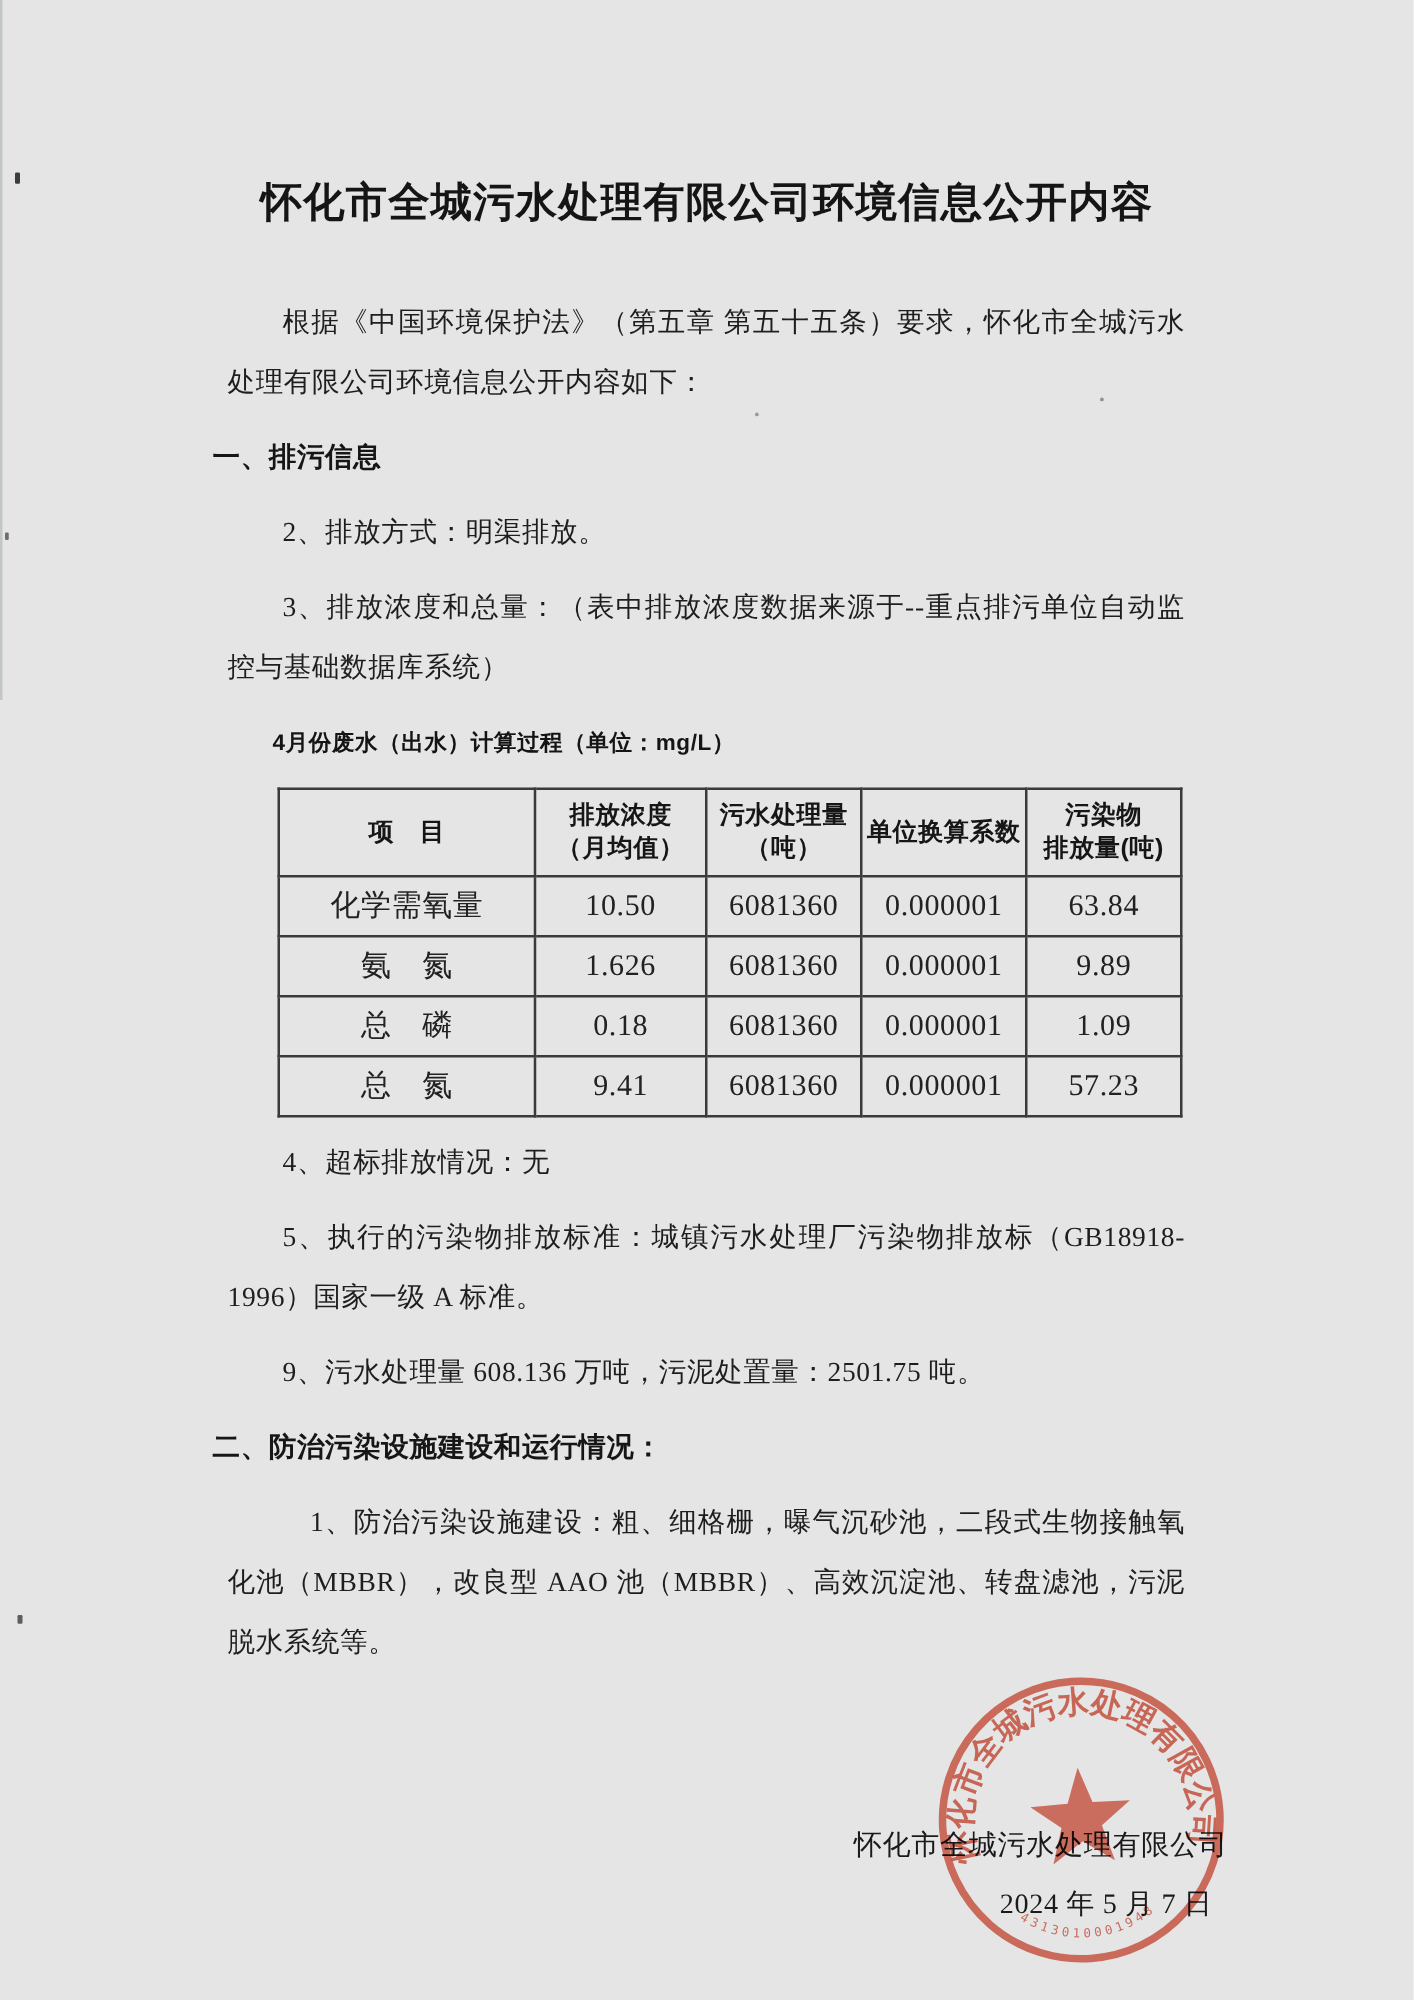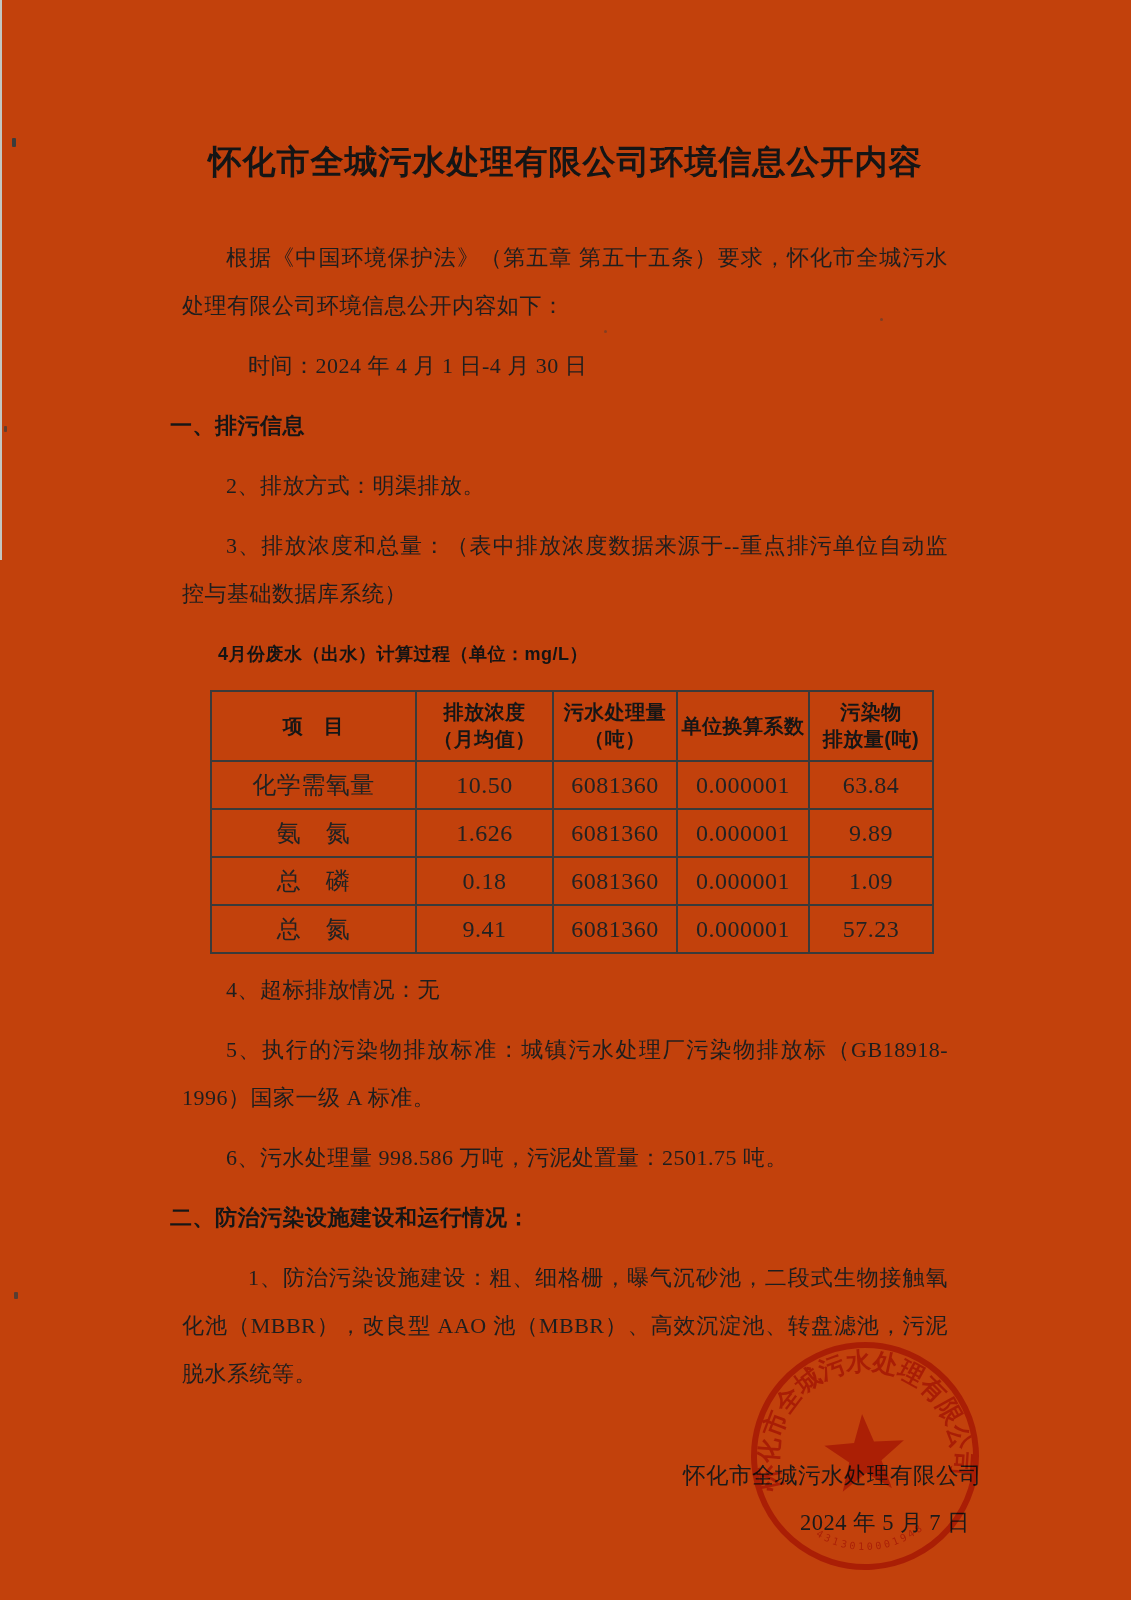--- a/index.html
+++ b/index.html
@@ -2,21 +2,21 @@
 <html><head>
 <meta charset="utf-8">
 <style>
   html,body{margin:0;padding:0;}
   body{
     width:1131px;height:1600px;position:relative;overflow:hidden;
     background:#ffffff;
     font-family:"Liberation Serif","DejaVu Serif",serif;
     color:#1e1e1e;
   }
-  .page{position:absolute;inset:0;background:#c2410c;}
+  .page{position:absolute;inset:0;background:#e5e5e5;}
   
   .edge-line{position:absolute;left:0;top:0;width:2px;height:560px;background:#c3c7c3;}
   .speck{position:absolute;background:#3c3c3c;border-radius:1px;}
   .speck.s1{left:12px;top:138px;width:4px;height:9px;}
   .speck.s2{left:4px;top:426px;width:3px;height:6px;opacity:.7;}
   .speck.s3{left:14px;top:1292px;width:4px;height:7px;opacity:.8;}
   .speck.s4{left:880px;top:318px;width:3px;height:3px;opacity:.5;border-radius:50%;}
   .speck.s5{left:604px;top:330px;width:3px;height:3px;opacity:.45;border-radius:50%;}
 
   .doc-title{
@@ -38,21 +38,21 @@
     font-family:"Liberation Sans","DejaVu Sans",sans-serif;
     color:#161616;
   }
 
   .table-title{
     margin:0;text-align:left;font-weight:bold;font-size:18px;line-height:48px;
     font-family:"Liberation Sans","DejaVu Sans",sans-serif;color:#141414;
     text-indent:0;
   }
   table.calc{
-    border-collapse:collapse;margin-left:40px;margin-top:8px;
+    border-collapse:collapse;margin-left:52px;margin-top:8px;
     table-layout:fixed;width:722px;
   }
   table.calc th,table.calc td{
     border:2px solid #3a3a3a;text-align:center;vertical-align:middle;
     padding:0;overflow:hidden;
   }
   table.calc th{
     height:68px;font-size:20px;line-height:27px;font-weight:bold;
     font-family:"Liberation Sans","DejaVu Sans",sans-serif;
     white-space:pre-line;color:#161616;
@@ -83,21 +83,20 @@
   <div class="speck s1"></div>
   <div class="speck s2"></div>
   <div class="speck s3"></div>
   <div class="speck s4"></div>
   <div class="speck s5"></div>
 
   <div class="doc-title">怀化市全城污水处理有限公司环境信息公开内容</div>
 
   <div class="content">
     <p>根据《中国环境保护法》（第五章 第五十五条）要求，怀化市全城污水处理有限公司环境信息公开内容如下：</p>
-    <p class="ind3">时间：2024 年 4 月 1 日-4 月 30 日</p>
     <p class="sec-heading">一、排污信息</p>
     <p>2、排放方式：明渠排放。</p>
     <p>3、排放浓度和总量：（表中排放浓度数据来源于--重点排污单位自动监控与基础数据库系统）</p>
 
     <p class="table-title">4月份废水（出水）计算过程（单位：mg/L）</p>
 
     <table class="calc">
       <colgroup>
         <col class="c1">
           <col class="c2">
@@ -144,21 +143,21 @@
           <td>9.41</td>
           <td>6081360</td>
           <td>0.000001</td>
           <td>57.23</td>
         </tr>
       </tbody>
     </table>
 
     <p class="after-table">4、超标排放情况：无</p>
     <p>5、执行的污染物排放标准：城镇污水处理厂污染物排放标（GB18918-1996）国家一级 A 标准。</p>
-    <p>6、污水处理量 998.586 万吨，污泥处置量：2501.75 吨。</p>
+    <p>9、污水处理量 608.136 万吨，污泥处置量：2501.75 吨。</p>
     <p class="sec-heading">二、防治污染设施建设和运行情况：</p>
     <p class="ind3">1、防治污染设施建设：粗、细格栅，曝气沉砂池，二段式生物接触氧化池（MBBR），改良型 AAO 池（MBBR）、高效沉淀池、转盘滤池，污泥脱水系统等。</p>
   </div>
 
   <div class="signature">
     <div>怀化市全城污水处理有限公司</div>
     <div class="date-line">2024 年 5 月 7 日</div>
   </div>
 
   <svg class="stamp" viewBox="0 0 240 240" xmlns="http://www.w3.org/2000/svg">

